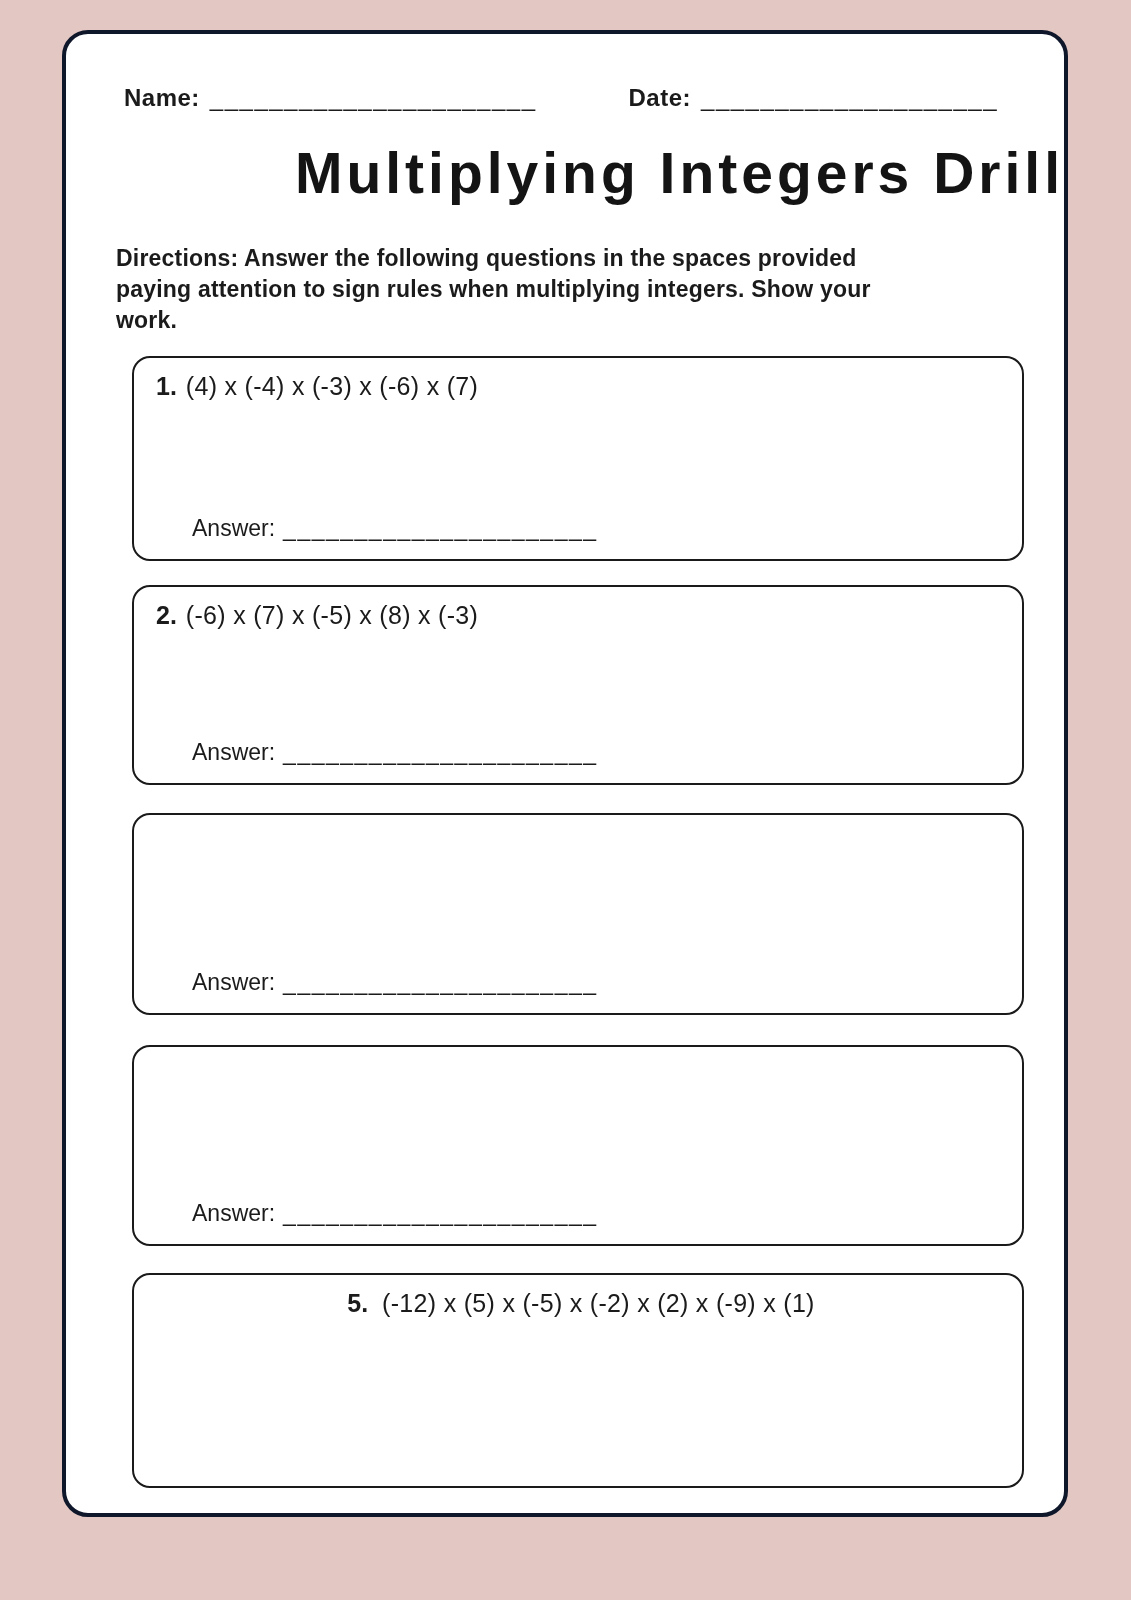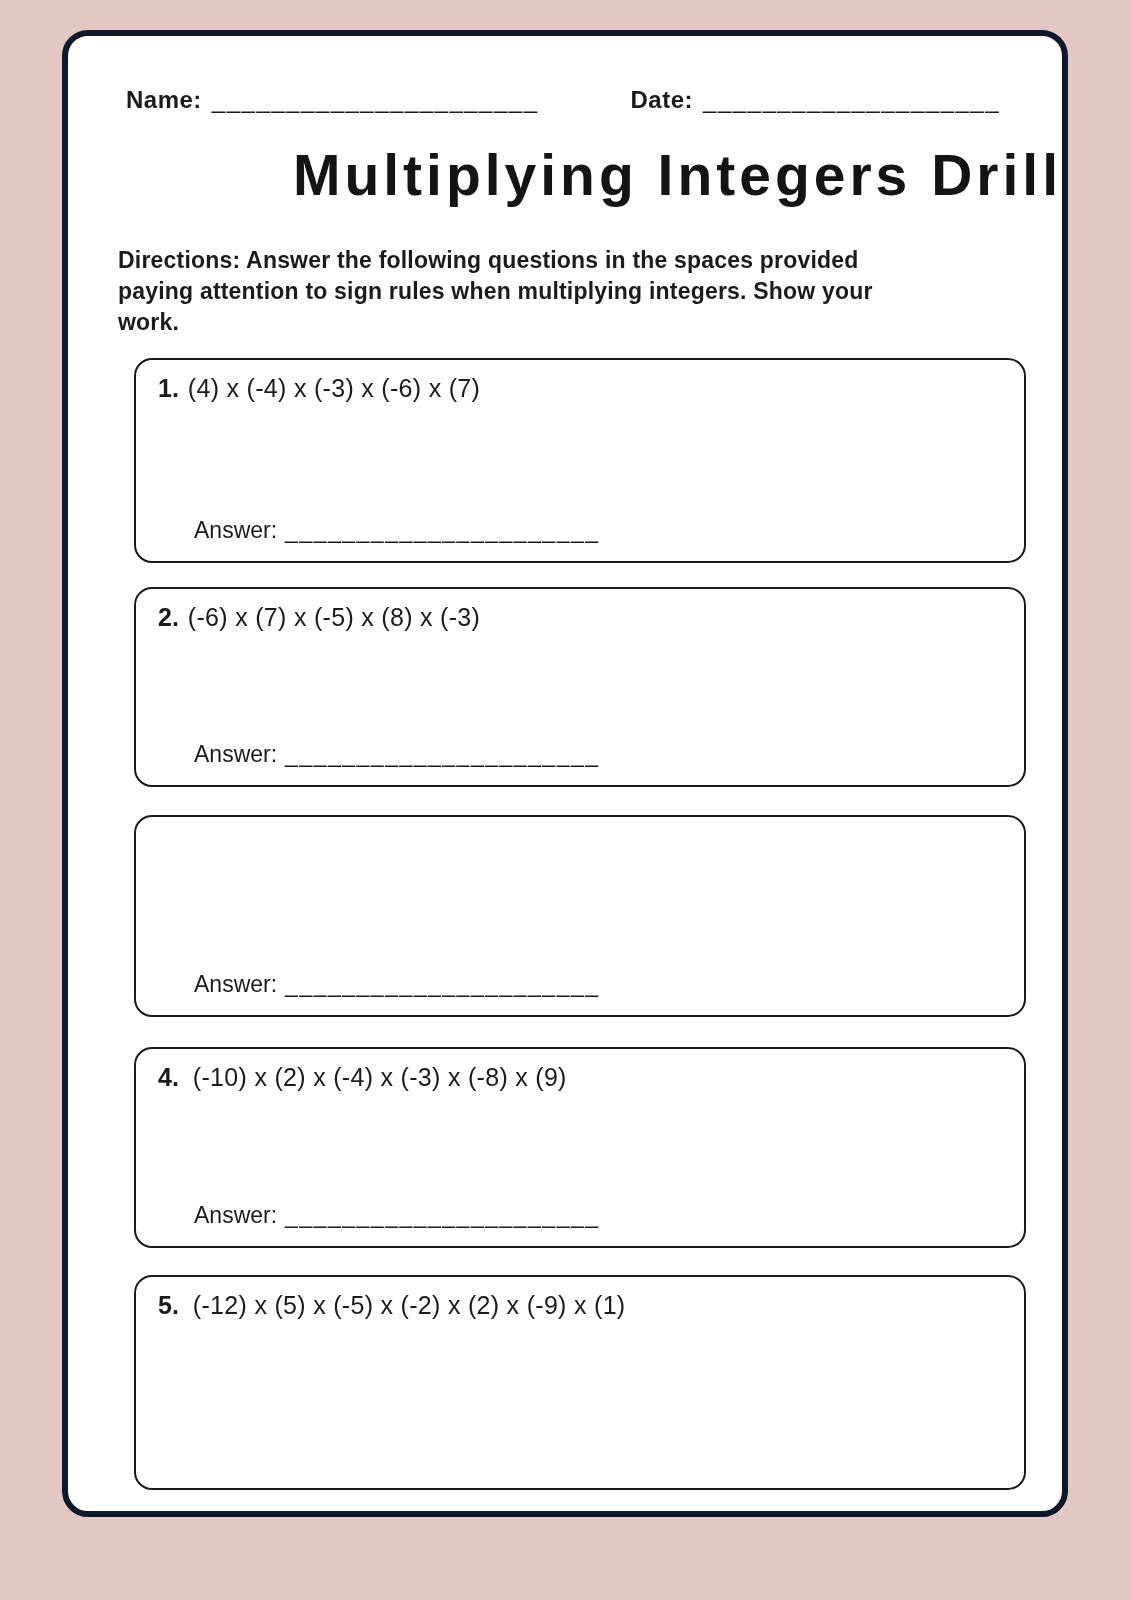--- a/index.html
+++ b/index.html
@@ -12,21 +12,21 @@
     position: relative;
     width: 1131px; height: 1600px;
     background: #e2c7c2;
     overflow: hidden;
   }
   .paper {
     position: absolute;
     left: 62px; top: 30px;
     width: 1006px; height: 1487px;
     background: #ffffff;
-    border: 6px solid #0f172a;
+    border: 4px solid #0f172a;
     border-radius: 26px;
   }
   
   .name-date-row {
     position: absolute;
     top: 50px; left: 58px; right: 50px;
     font-size: 24px;
     white-space: nowrap;
   }
   .nd-label { font-weight: bold; letter-spacing: 0.5px; }
@@ -64,21 +64,21 @@
     left: 66px;
     width: 892px;
     background: #ffffff;
     border: 2px solid #1a1a1a;
     border-radius: 18px;
   }
   .qbox-1 { top: 322px;  height: 205px; }
   .qbox-2 { top: 551px;  height: 200px; }
   .qbox-3 { top: 779px;  height: 202px; }
   .qbox-4 { top: 1011px; height: 201px; }
-  .qbox-5 { top: 1239px; height: 215px; }
+  .qbox-5 { top: 1239px; height: 215px; text-align: center; }
   .qline {
     position: absolute;
     top: 14px; left: 22px; right: 16px;
     font-size: 25px;
     white-space: nowrap;
   }
   .qnum { font-weight: bold; margin-right: 9px; }
   .qbox-4 .qnum, .qbox-5 .qnum { margin-right: 14px; }
   .qexpr { font-weight: normal; letter-spacing: 0.3px; }
   .answer-row {
@@ -121,23 +121,20 @@
       </div>
     </div>
 
     <div class="qbox qbox-3">
       <div class="answer-row">
         <span class="alabel">Answer:</span><span class="blank">______________________</span>
       </div>
     </div>
 
     <div class="qbox qbox-4">
-      <div class="qline">
-        <span class="qnum">4.</span><span class="qexpr">(-10) x (2) x (-4) x (-3) x (-8) x (9)</span>
-      </div>
       <div class="answer-row">
         <span class="alabel">Answer:</span><span class="blank">______________________</span>
       </div>
     </div>
 
     <div class="qbox qbox-5">
       <div class="qline">
         <span class="qnum">5.</span><span class="qexpr">(-12) x (5) x (-5) x (-2) x (2) x (-9) x (1)</span>
       </div>
     </div>

